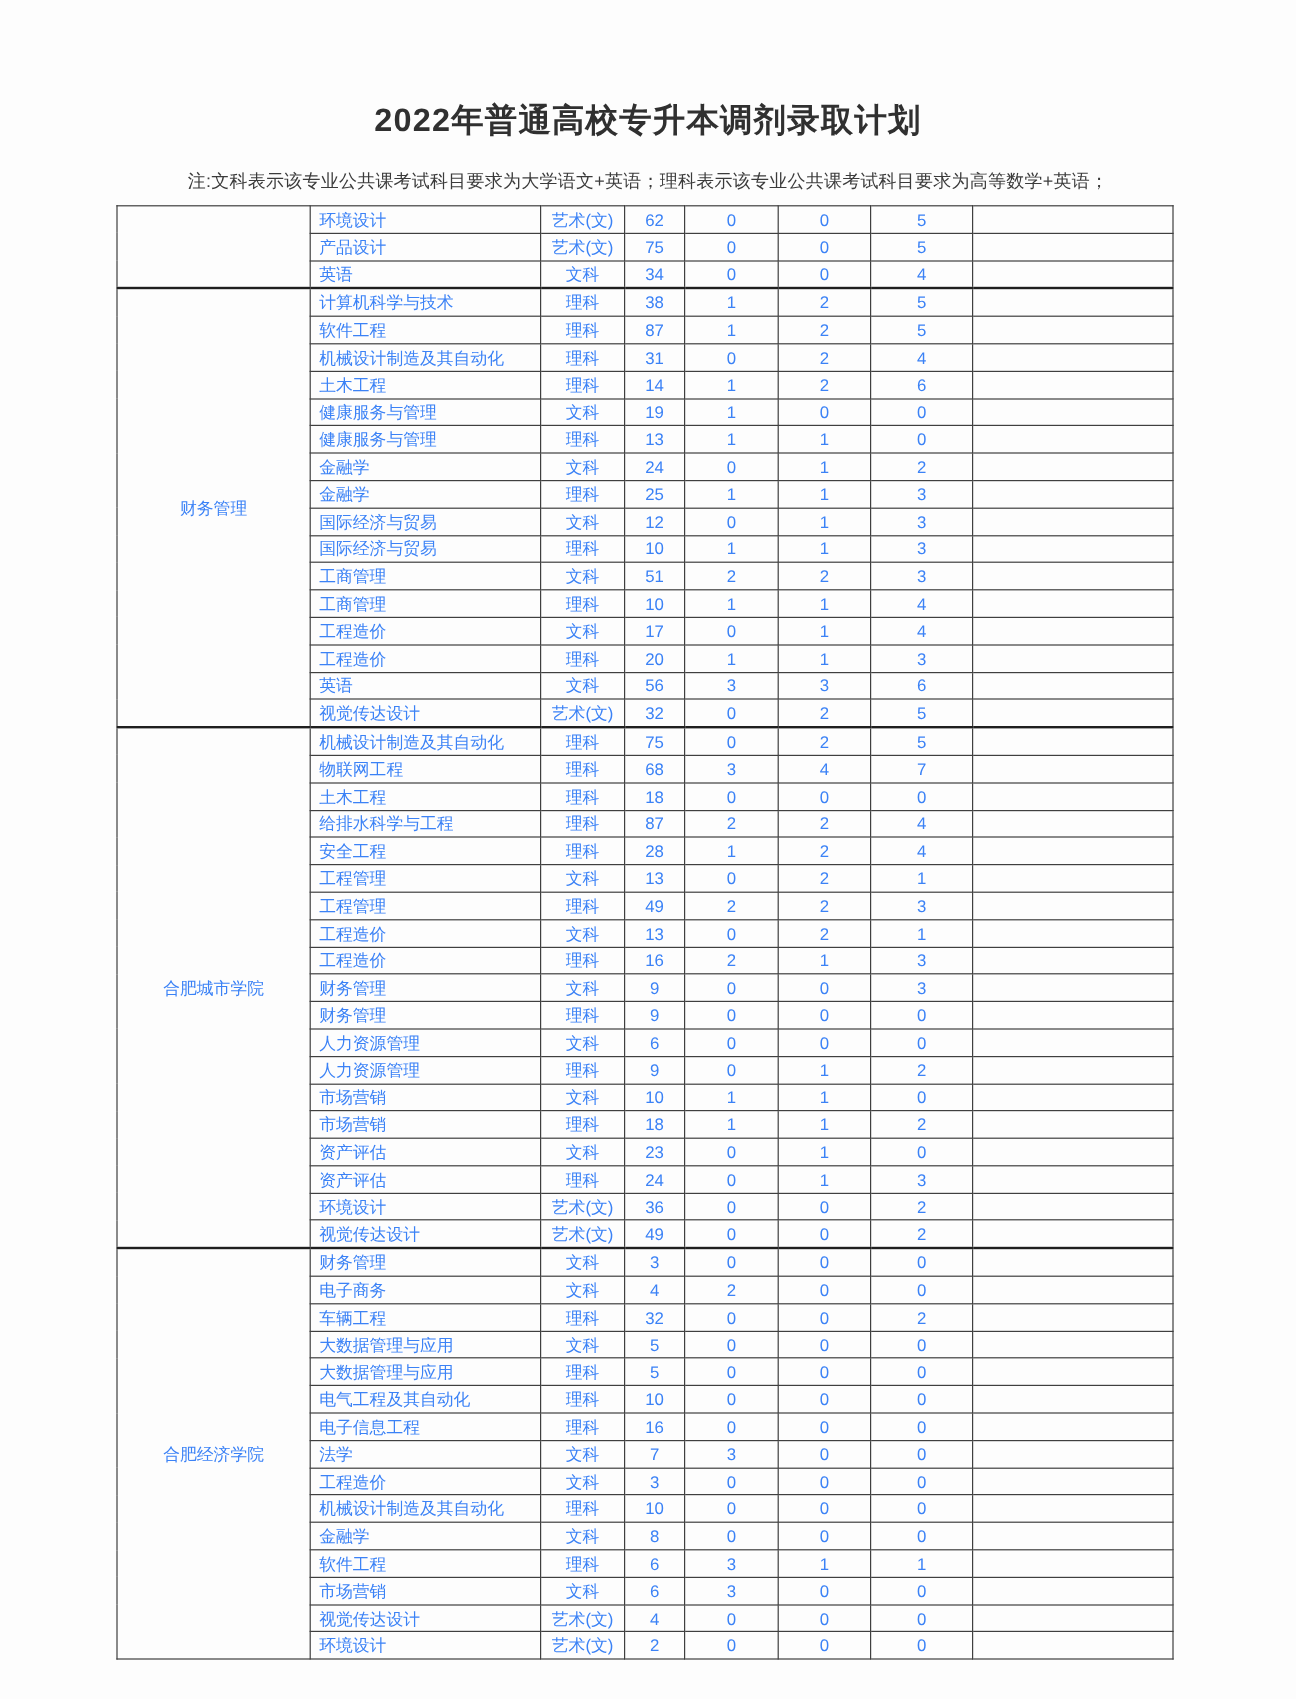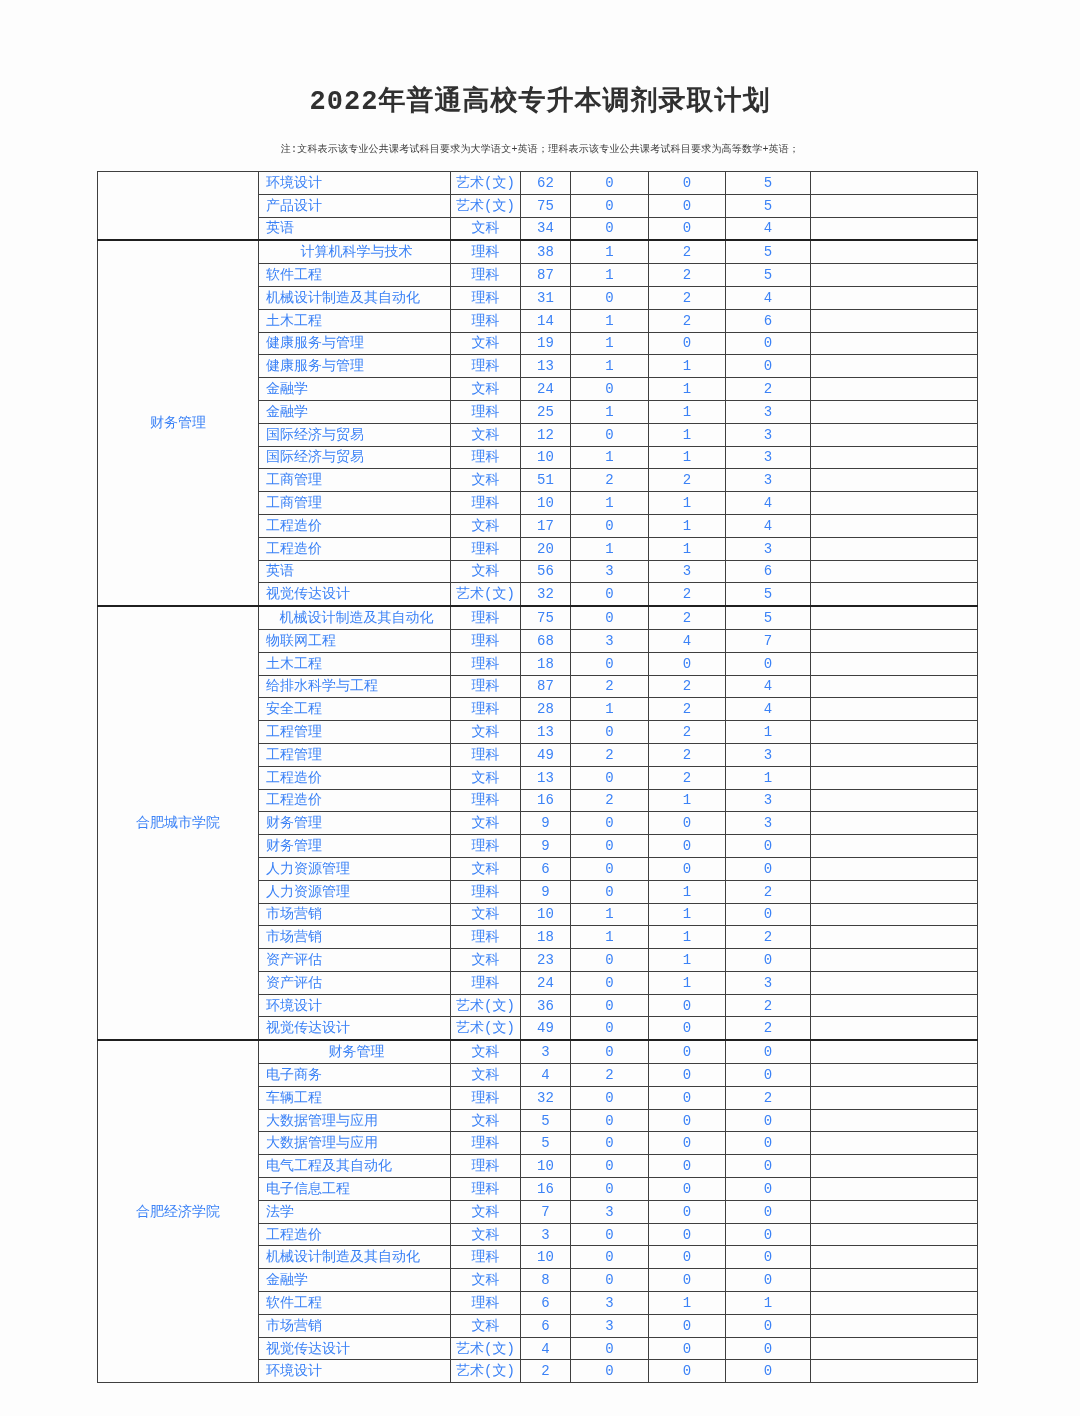--- a/index.html
+++ b/index.html
@@ -1,33 +1,33 @@
 <!DOCTYPE html>
 <html><head>
 <meta charset="utf-8">
 <style>
   html,body{margin:0;padding:0;background:#ffffff;}
   .page{
     position:relative;
     width:1080px;height:1416px;
     background:#fdfdfd;
-    font-family:Liberation Mono, monospace;
+    font-family:Liberation Sans, sans-serif;
     color:#454545;
     overflow:hidden;
   }
   .title{
     position:absolute;top:82px;left:0;width:100%;
     margin:0;text-align:center;
     font-size:27px;font-weight:bold;color:#303030;
     letter-spacing:1px;
   }
   .note{
     position:absolute;top:142px;left:0;width:100%;
     margin:0;text-align:center;
-    font-size:10px;color:#3b3b3b;
+    font-size:15px;color:#3b3b3b;
     letter-spacing:0.2px;
   }
   table.plan-table{
     position:absolute;left:97px;top:171px;
     width:880px;
     border-collapse:collapse;table-layout:fixed;
     font-size:14px;color:#3b82f6;
     border:1.5px solid #333333;
   }
   .plan-table td{
@@ -36,21 +36,21 @@
     padding:0 3px;
     overflow:hidden;
     white-space:nowrap;
     line-height:1;
   }
   .plan-table td.school{text-align:center;}
   .plan-table td.major{text-align:left;padding-left:7px;}
   .plan-table td.subject{text-align:center;padding:0;}
   .plan-table td.num{text-align:center;}
   .plan-table td.remark{padding:0;}
-  .plan-table tr.group-start td{border-top:2.5px solid #1f1f1f;text-align:center;}
+  .plan-table tr.group-start td{border-top:2.5px solid #1f1f1f;}
 </style>
 </head>
 <body>
 
 <div class="page">
   <h1 class="title">2022年普通高校专升本调剂录取计划</h1>
   <p class="note">注:文科表示该专业公共课考试科目要求为大学语文+英语；理科表示该专业公共课考试科目要求为高等数学+英语；</p>
   <table class="plan-table">
     <colgroup>
       <col style="width:161px">

